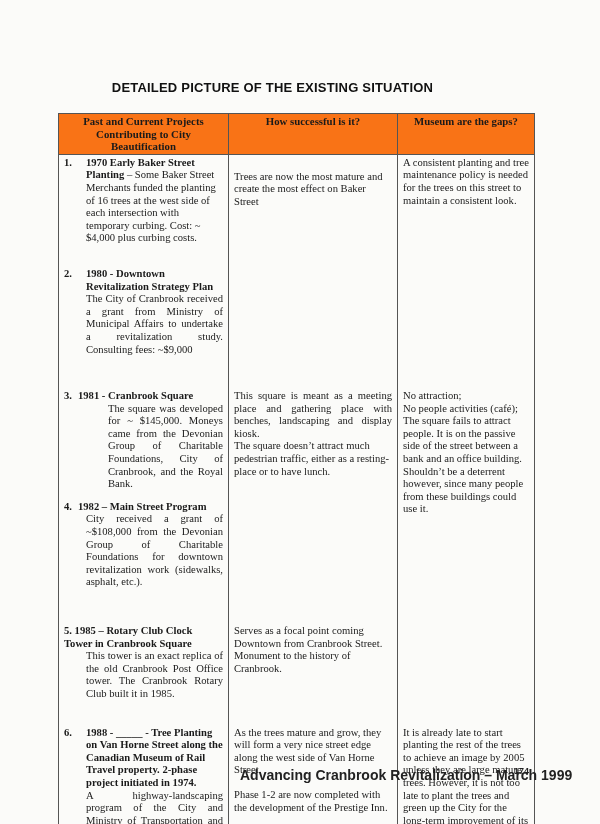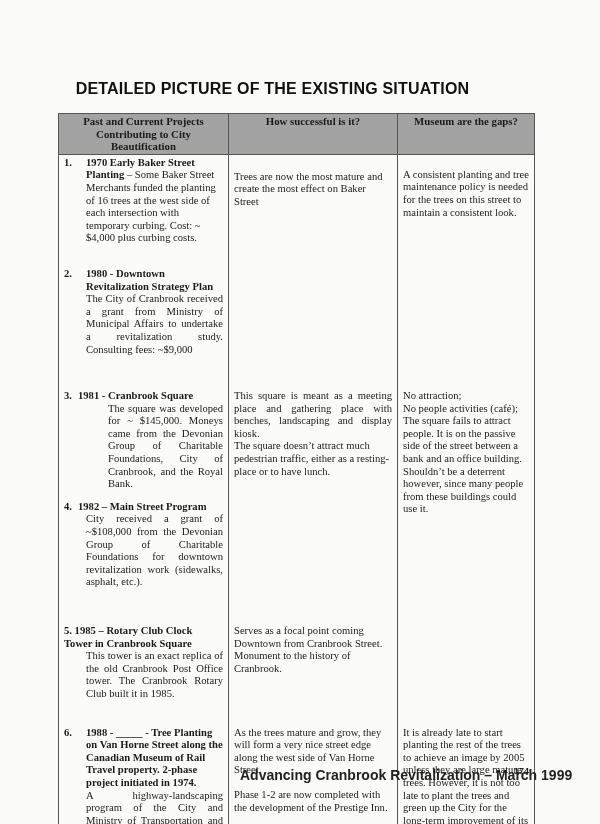--- a/index.html
+++ b/index.html
@@ -2,32 +2,32 @@
 <html><head>
 <meta charset="utf-8">
 <style>
   html, body { margin: 0; padding: 0; }
   body {
     width: 600px; height: 824px; background: #fbfbf9; position: relative;
     overflow: hidden; font-family: "Liberation Serif", serif; color: #1a1a1a;
   }
   .title {
     position: absolute; top: 80px; left: 0; width: 545px; text-align: center;
-    font-family: "Liberation Sans", sans-serif; font-weight: bold; font-size: 16px;
+    font-family: "Liberation Sans", sans-serif; font-weight: bold; font-size: 13px;
     letter-spacing: 0.2px; color: #111;
   }
   table.main {
     position: absolute; left: 58px; top: 113px; width: 476px;
     border-collapse: collapse; table-layout: fixed; font-size: 10.6px; line-height: 12.6px;
   }
   table.main col.c1 { width: 170px; }
   table.main col.c2 { width: 169px; }
   table.main col.c3 { width: 137px; }
   table.main th {
-    background: #a3a3a3; font-weight: bold; text-align: center; vertical-align: top;
+    background: #f97316; font-weight: bold; text-align: center; vertical-align: top;
     border: 1px solid #555; padding: 1px 6px 1px 6px; font-size: 10.8px; line-height: 12.6px;
     height: 32px;
   }
   table.main td {
     vertical-align: top; border-left: 1px solid #555; border-right: 1px solid #555;
     padding: 0 5px;
   }
   table.main tr.last td { border-bottom: 1.5px solid #444; }
   .item { display: flex; }
   .num { width: 22px; flex: none; font-weight: bold; }
@@ -81,21 +81,21 @@
           <div class="body">
             <div class="bold">1980 - Downtown Revitalization Strategy Plan</div>
             <div class="just">The City of Cranbrook received a grant from Ministry of Municipal Affairs to undertake a revitalization study. Consulting fees: ~$9,000</div>
           </div>
         </div>
         <div style="height:34px;"></div>
       </td>
       <td style="padding-top:16px;">
         <p class="p">Trees are now the most mature and create the most effect on Baker Street</p>
       </td>
-      <td style="padding-top:14px;">
+      <td style="padding-top:2px;">
         <p class="p">A consistent planting and tree maintenance policy is needed for the trees on this street to maintain a consistent look.</p>
       </td>
     </tr>
 
     <tr>
       <td>
         <div class="item">
           <span class="num tight">3.</span>
           <div class="body">
             <div class="bold">1981 - Cranbrook Square</div>

